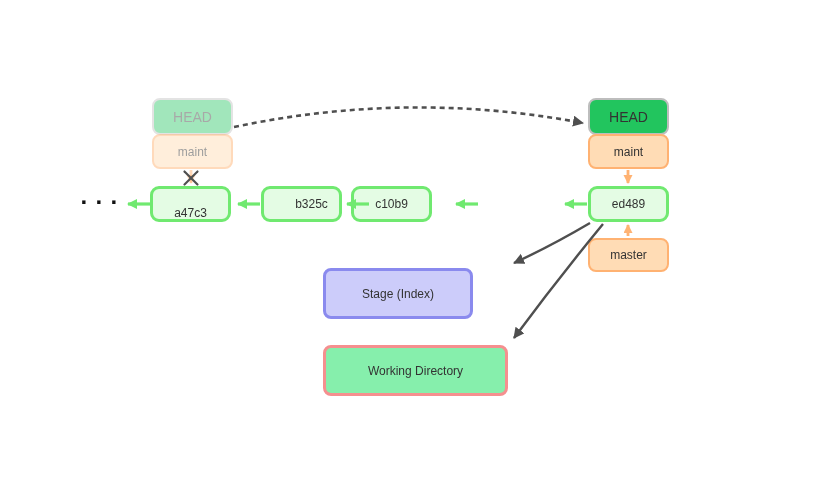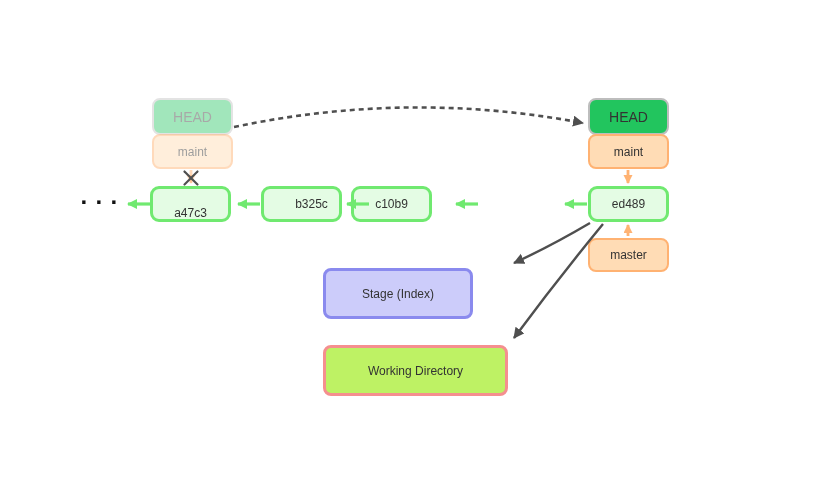--- a/index.html
+++ b/index.html
@@ -17,21 +17,21 @@
     align-items:center;justify-content:center;
     border-radius:8px;color:#333;font-size:12px;line-height:1;
   }
   .commit{ top:186px;width:81px;height:36px;
     background:#e4fce4;border:3px solid #70e970;border-radius:9px;}
   .headbox{ background:#22c55e;border:2.5px solid #bdbdbd;font-size:14px;color:#333;}
   .branchbox{ background:#ffdcb5;border:2.5px solid #ffb272;}
   .faded-head{opacity:0.42;}
   .faded-branch{opacity:0.48;}
   .stagebox{ background:#ccccfa;border:3px solid #8a8aee;}
-  .workbox{ background:#bef264;border:3px solid #f58f8f;text-align:right;}
+  .workbox{ background:#86efac;border:3px solid #f58f8f;text-align:right;}
   .ellipsis{
     position:absolute;left:80px;top:188px;width:46px;text-align:center;
     font-size:24px;font-weight:bold;color:#111;letter-spacing:7px;
   }
   svg.arrows{position:absolute;left:0;top:0;pointer-events:none;}
 </style>
 </head>
 <body>
 
 <div class="canvas">

